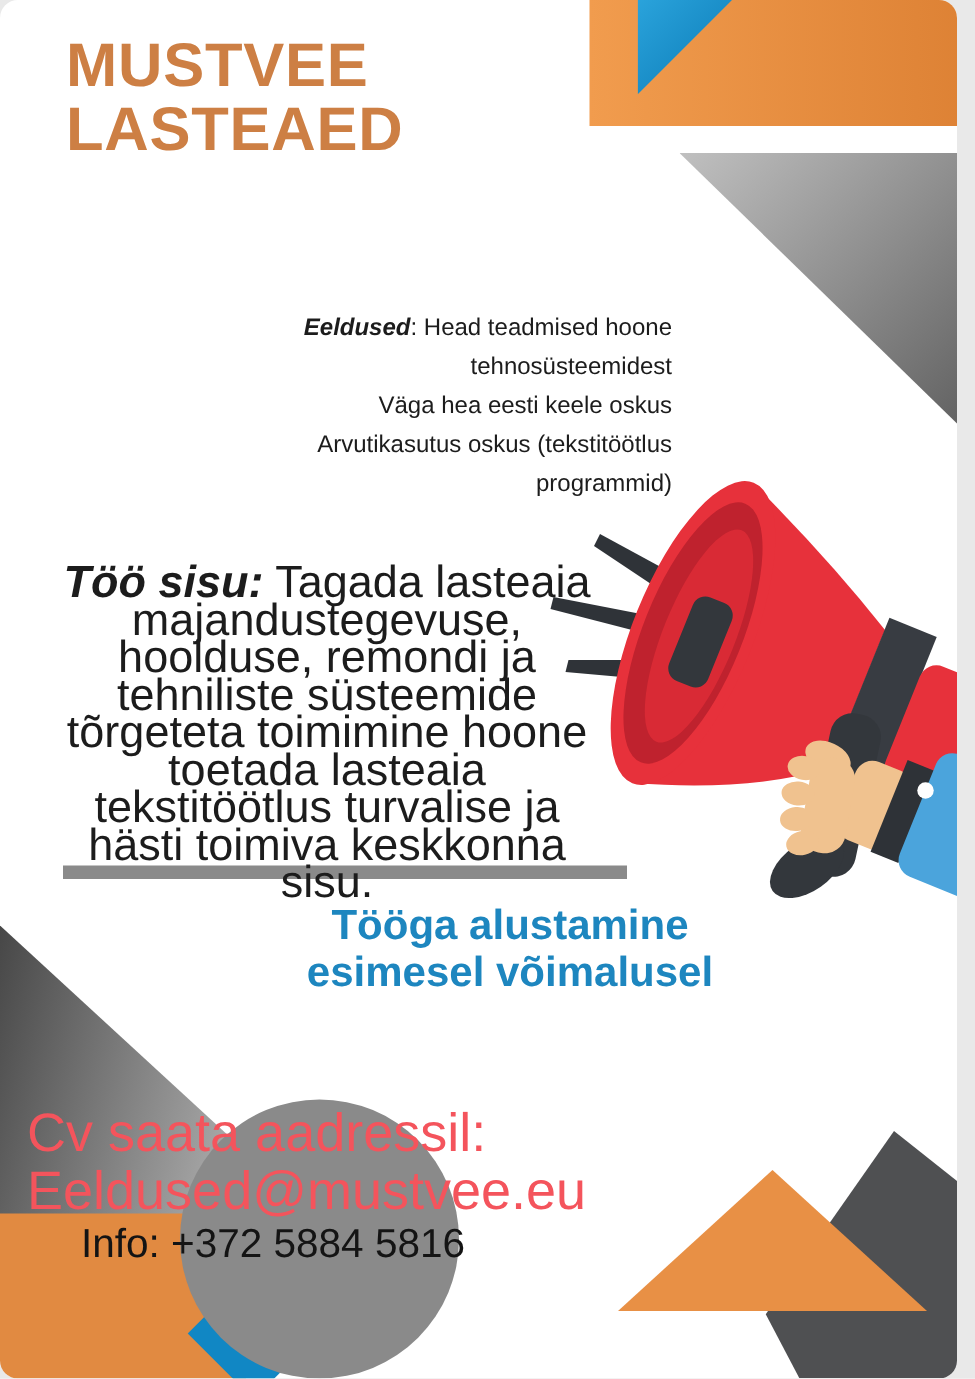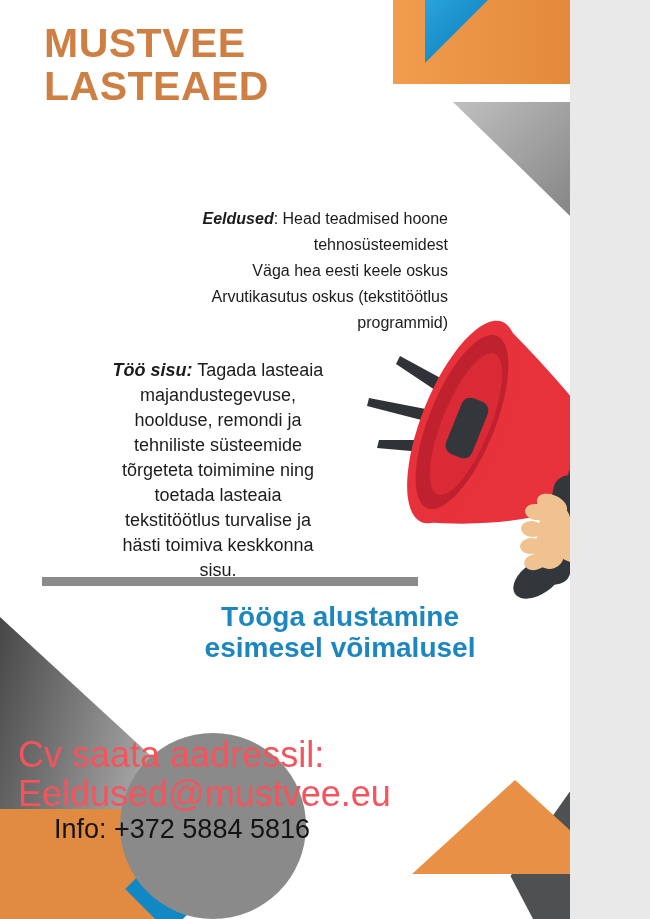--- a/index.html
+++ b/index.html
@@ -1,18 +1,19 @@
 <!DOCTYPE html>
 <html><head>
 <meta charset="utf-8">
 <style>
   html,body{margin:0;padding:0;background:#e9e9e9;}
   .poster{
-    position:relative;width:570px;height:919px;background:#ffffff;overflow:hidden;
+    position:relative;width:638px;height:919px;background:#ffffff;overflow:hidden;
     font-family:"Liberation Sans",sans-serif;
+    border-radius:12px;
   }
   .abs{position:absolute;}
 
   
   .orange-rect-top{left:393px;top:0;width:257px;height:84px;
     background:linear-gradient(to right,#f19c4e,#dd8134);}
   .blue-tri-top{left:425px;top:0;width:63px;height:63px;
     background:linear-gradient(135deg,#2aa3db,#0b7ab6);
     clip-path:polygon(0 0,100% 0,0 100%);}
   .gray-tri-right{left:453px;top:102px;width:197px;height:192px;
@@ -32,22 +33,22 @@
   .orange-tri-bottom{left:412px;top:780px;width:206px;height:94px;background:#e89045;
     clip-path:polygon(50% 0,100% 100%,0 100%);}
 
   
   .org-title{left:44px;top:22px;width:420px;color:#cd7f44;font-weight:700;
     font-size:41px;line-height:43px;letter-spacing:.5px;}
   .headline{left:44px;top:108px;width:440px;color:#cd7f44;font-weight:700;
     font-size:33px;line-height:34px;letter-spacing:.5px;}
   .req-block{left:8px;top:206px;width:440px;text-align:right;color:#1c1c1c;
     font-size:16px;line-height:26px;}
-  .job-block{left:28px;top:358px;width:380px;text-align:center;color:#1c1c1c;
-    font-size:18px;line-height:25px;}
+  .job-block{left:28px;top:376px;width:380px;text-align:center;color:#1c1c1c;
+    font-size:30px;line-height:25px;}
   .lbl{font-weight:700;font-style:italic;}
   .start-note{left:120px;top:601px;width:440px;text-align:center;color:#1d86bf;
     font-weight:700;font-size:28px;line-height:31px;}
   .cv-note{left:18px;top:735px;width:560px;color:#f4545c;font-weight:400;
     font-size:36px;line-height:39px;z-index:10;}
   .info-line{left:22px;top:814px;width:400px;color:#141414;font-size:27px;z-index:10;margin-left:32px;}
 
   .layer1{z-index:1}.layer2{z-index:2}.layer3{z-index:3}.layer4{z-index:4}
 </style>
 </head>
@@ -113,21 +114,21 @@
     <div>Väga hea  eesti keele oskus</div>
     <div>Arvutikasutus oskus (tekstitöötlus</div>
     <div>programmid)</div>
   </div>
 
   <div class="abs job-block layer4">
     <div><span class="lbl">Töö sisu:</span><span> Tagada lasteaia</span></div>
     <div>majandustegevuse,</div>
     <div>hoolduse, remondi ja</div>
     <div>tehniliste süsteemide</div>
-    <div>tõrgeteta toimimine ning</div>
+    <div>tõrgeteta toimimine hoone</div>
     <div>toetada lasteaia</div>
     <div>tekstitöötlus turvalise ja</div>
     <div>hästi toimiva keskkonna</div>
     <div>sisu.</div>
   </div>
 
   <div class="abs start-note layer4">
     <div>Tööga alustamine</div>
     <div>esimesel võimalusel</div>
   </div>

